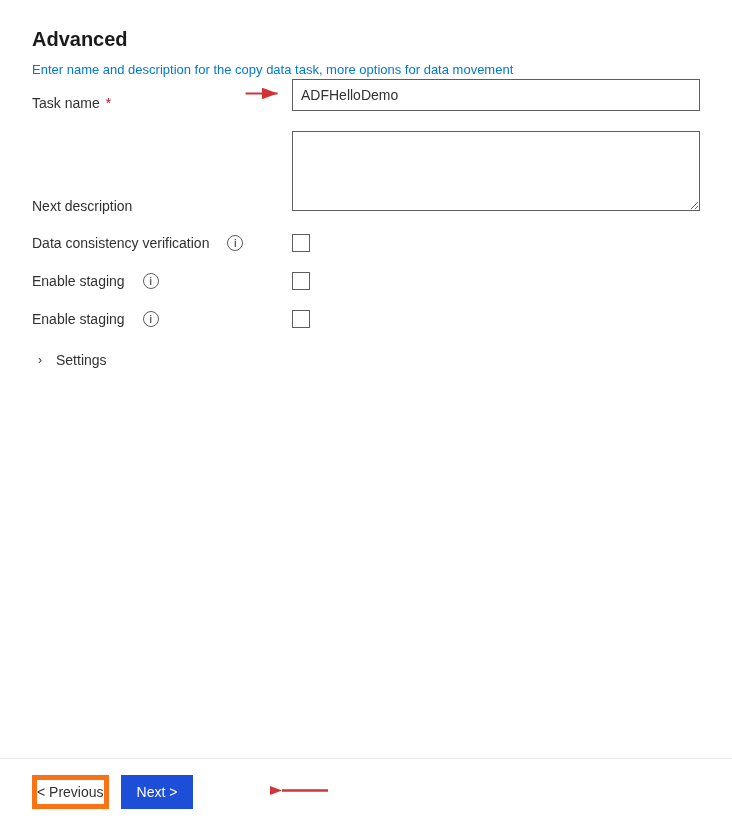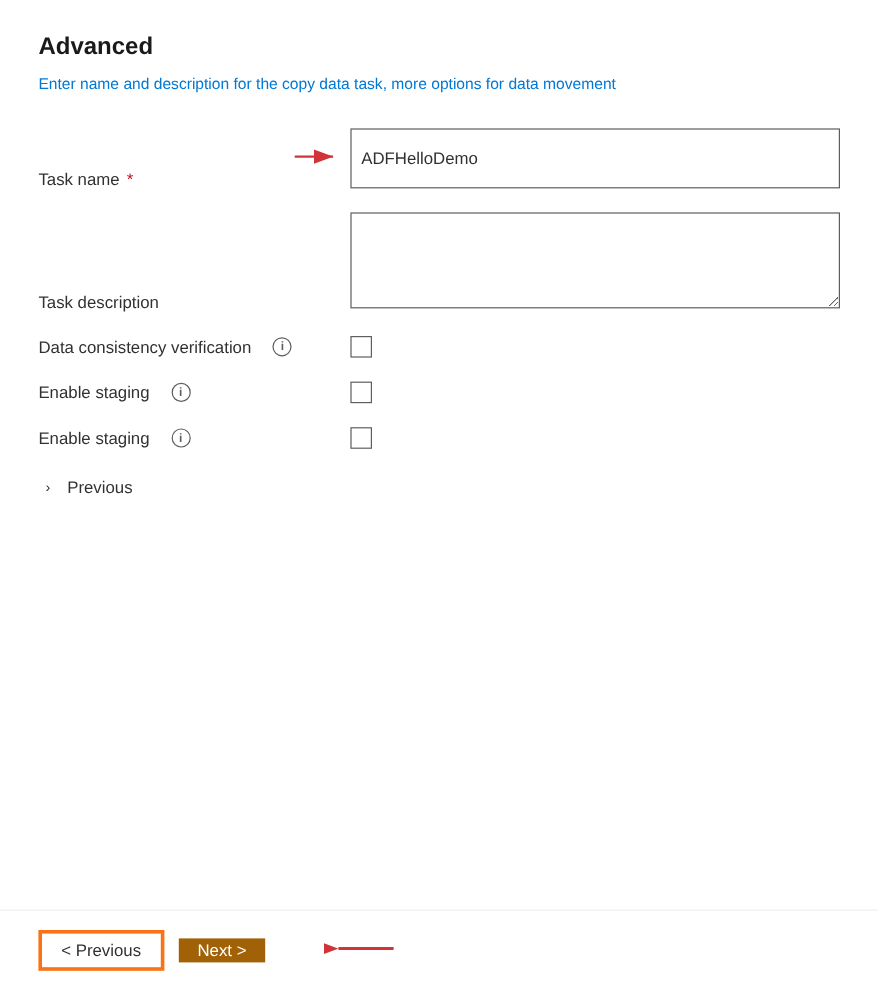--- a/index.html
+++ b/index.html
@@ -29,21 +29,20 @@
     .page-title {
       font-size: 20px;
       font-weight: 600;
       color: #1a1a1a;
       margin-bottom: 10px;
     }
 
     .subtitle {
       font-size: 13px;
       color: #0078d4;
-      margin-bottom: 28px;
       line-height: 1.4;
     }
 
     .form-row {
       display: flex;
       align-items: flex-end;
       margin-bottom: 20px;
     }
 
     .form-label {
@@ -88,21 +87,21 @@
       transform: translateY(-50%);
     }
 
     .arrow-indicator svg {
       width: 40px;
       height: 20px;
     }
 
     input[type="text"] {
       width: 100%;
-      height: 50px;
+      height: 32px;
       border: 1px solid #605e5c;
       padding: 4px 8px;
       font-size: 14px;
       color: #323130;
       outline: none;
       font-family: 'Segoe UI', Arial, sans-serif;
     }
 
     textarea {
       width: 100%;
@@ -191,37 +190,37 @@
       padding: 16px 32px;
       display: flex;
       align-items: center;
       gap: 12px;
       background: #fff;
       position: relative;
     }
 
     .btn-previous {
       height: 34px;
-      padding: 0 16px;
-      border: 3px solid #f97316;
+      padding: 0 0;
+      border: 5px solid #f97316;
       background: #fff;
       color: #323130;
       font-size: 14px;
       cursor: pointer;
       display: flex;
       align-items: center;
       gap: 6px;
       font-family: 'Segoe UI', Arial, sans-serif;
     }
 
     .btn-next {
-      height: 20px;
+      height: 34px;
       padding: 0 16px;
       border: none;
-      background: #a16207;
+      background: #1d4ed8;
       color: #fff;
       font-size: 14px;
       cursor: pointer;
       display: flex;
       align-items: center;
       gap: 6px;
       font-family: 'Segoe UI', Arial, sans-serif;
     }
 
     .next-arrow-indicator {
@@ -263,21 +262,21 @@
           </defs>
           <line x1="2" y1="10" x2="42" y2="10" stroke="#d13438" stroke-width="2.5" marker-end="url(#arrowhead1)"></line>
         </svg>
       </div>
       <input type="text" class="task-name-input" value="ADFHelloDemo" style="">
     </div>
   </div>
 
   <div class="form-row">
     <div class="form-label">
-      <span>Task description</span>
+      <span>Next description</span>
     </div>
     <div class="form-control-wrapper">
       <textarea style=""></textarea>
     </div>
   </div>
 
   <div class="checkbox-row">
     <div class="checkbox-label">
       <span>Data consistency verification</span>
       <span class="info-icon">i</span>
@@ -302,21 +301,21 @@
       <span>Enable staging</span>
       <span class="info-icon">i</span>
     </div>
     <div class="checkbox-wrapper">
       <input type="checkbox" style="">
     </div>
   </div>
 
   <div class="advanced-section">
     <span class="chevron-icon">›</span>
-    <span class="advanced-label">Previous</span>
+    <span class="advanced-label">Settings</span>
   </div>
 </div>
 
 <div class="divider"></div>
 
 <div class="footer">
   <button class="btn-previous">&lt; Previous</button>
   <button class="btn-next">Next &gt;</button>
 
   <div class="next-arrow-indicator">

